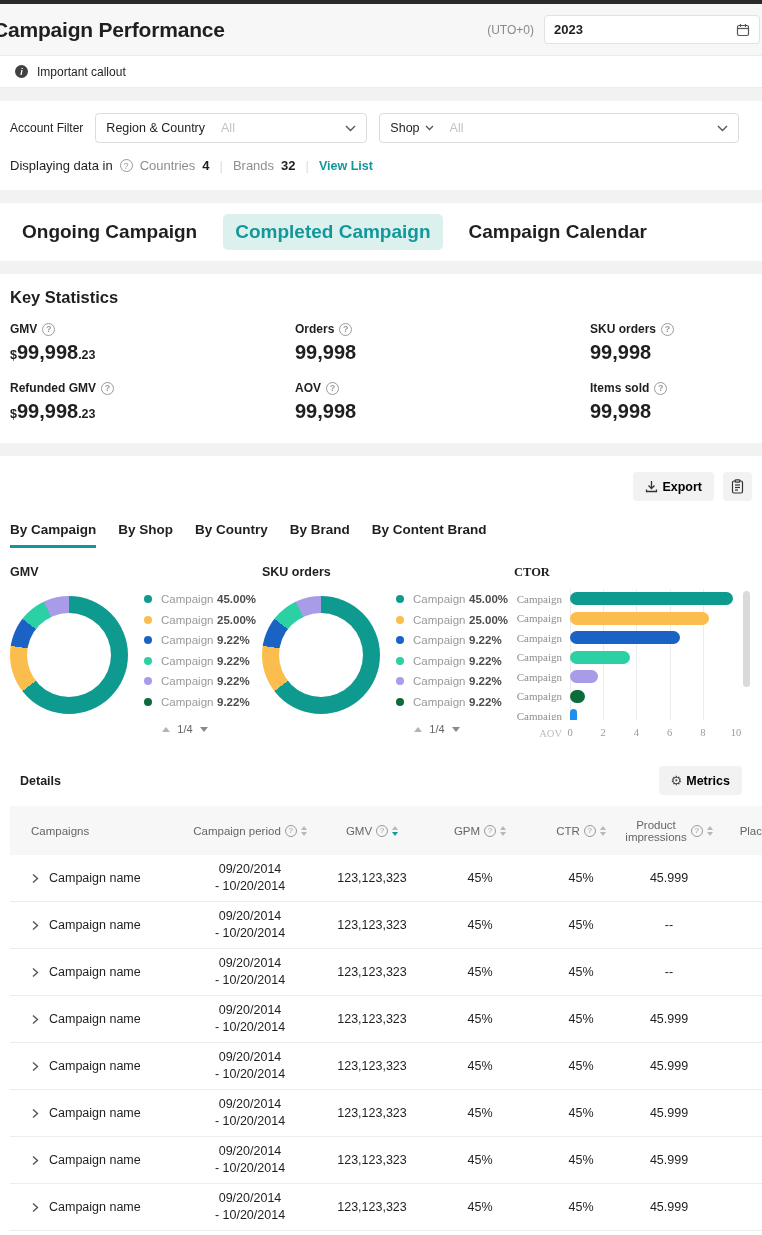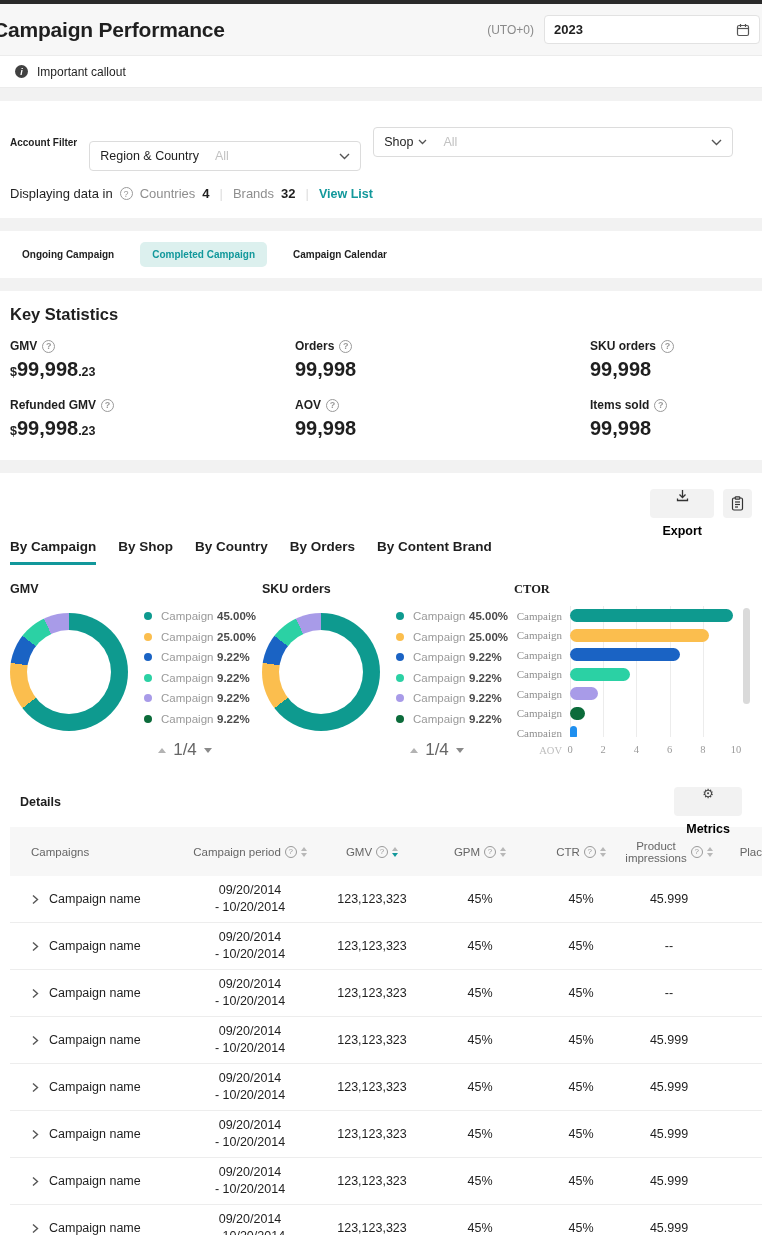--- a/index.html
+++ b/index.html
@@ -22,75 +22,75 @@
   .callout { height:33px; background:#fff; border-top:1px solid #ececec; border-bottom:1px solid #ececec;
     display:flex; align-items:center; gap:9px; padding-left:15px; font-size:12px; }
   .info-icon { width:13px; height:13px; border-radius:50%; background:#414141; color:#fff; font-size:9px;
     font-weight:700; display:flex; align-items:center; justify-content:center; font-style:italic; }
 
   .band { height:13px; background:#f2f2f2; }
 
   
   .filters { background:#fff; padding:12px 10px 0 10px; }
   .filter-row { display:flex; align-items:center; gap:12px; }
-  .filter-label { font-size:10px; white-space:nowrap;font-weight:bold; }
+  .filter-label { font-size:12px; white-space:nowrap; }
   .select { height:30px; border:1px solid #dcdcdc; border-radius:4px; background:#fff; display:flex;
     align-items:center; padding:0 10px; font-size:12.5px; cursor:pointer; }
   .select .sel-label { font-weight:400; white-space:nowrap; }
   .select .sel-ph { color:#c2c2c2; margin-left:16px; }
   .select .chev-end { margin-left:auto; display:flex; }
-  .region-select { width:272px;margin-top:28px; }
+  .region-select { width:272px; }
   .shop-select { width:360px; }
   .shop-select .mini-chev { margin-left:5px; display:flex; }
   .display-info { display:flex; align-items:center; gap:7px; margin-top:15px; padding-bottom:17px; font-size:13px; }
   .display-info .gray { color:#8e8e8e;text-align:center; }
   .display-info .sep { color:#ddd; margin:0 3px; }
   .display-info .bold { font-weight:600; }
   .view-list { font-weight:600; font-size:12.5px; cursor:pointer; }
   .q-icon { width:13px; height:13px; border-radius:50%; border:1px solid #9a9a9a; color:#9a9a9a; font-size:9px;
     display:inline-flex; align-items:center; justify-content:center; flex:none; }
 
   
   .main-tabs { background:#fff; padding:11px 10px; display:flex; align-items:center; gap:14px; }
-  .pill-tab { font-size:10px; font-weight:600; padding:7px 12px; border-radius:5px; cursor:pointer; white-space:nowrap;text-align:right; }
+  .pill-tab { font-size:19px; font-weight:600; padding:7px 12px; border-radius:5px; cursor:pointer; white-space:nowrap;text-align:right; }
   .pill-tab.active { background:var(--accent-light); color:var(--accent); }
 
   
   .keystats { background:#fff; padding:14px 10px 20px 10px; }
   .keystats h2 { font-size:16.5px; font-weight:700; margin-bottom:15px; }
   .stats-grid { display:grid; grid-template-columns:285px 295px auto; row-gap:17px; }
   .stat .stat-label { display:flex; align-items:center; gap:5px; font-size:12px; font-weight:600; }
   .stat .stat-value { margin-top:5px; font-size:20px; font-weight:700; }
   .stat .cur, .stat .dec { font-size:12.5px; font-weight:700; }
 
   
   .comparison { background:#fff; padding:16px 10px 0 10px; }
   .cmp-header { display:flex; align-items:center; }
   .cmp-header h2 { font-size:16.5px; font-weight:700; }
   .cmp-actions { margin-left:auto; display:flex; gap:9px; }
-  .btn { height:29px; background:#f2f2f2; border-radius:4px; display:flex; align-items:center; gap:22px;
-    padding:0 12px; font-size:12.5px; font-weight:600; cursor:pointer; border:none;flex-direction:column; }
+  .btn { height:29px; background:#f2f2f2; border-radius:4px; display:flex; align-items:center; gap:4px;
+    padding:0 12px; font-size:12.5px; font-weight:600; cursor:pointer; border:none; }
   .icon-btn { width:29px; padding:0; justify-content:center; }
   .sub-tabs { display:flex; gap:22px; margin-top:21px; }
   .sub-tab { font-size:13.5px; font-weight:600; padding-bottom:8px; cursor:pointer; border-bottom:3px solid transparent; }
   .sub-tab.active { border-bottom-color:var(--accent); }
 
   .charts-row { display:flex; margin-top:17px; }
   .donut-block { width:252px; flex:none; }
   .chart-title { font-size:12.5px; font-weight:700; margin-bottom:9px; }
   .donut-wrap { display:flex; }
   .donut { width:118px; height:118px; border-radius:50%; position:relative; margin-top:8px; flex:none; }
   .donut .hole { position:absolute; inset:17px; background:#fff; border-radius:50%; }
   .legend { margin-left:16px; padding-top:1px; flex:1; }
   .legend-item { display:flex; align-items:center; height:20.5px; font-size:11.5px; }
   .legend-dot { width:8px; height:8px; border-radius:50%; margin-right:9px; flex:none; }
   .legend-label { color:#9a9a9a; width:56px; }
   .legend-pct { color:#4a4a4a; font-weight:600; }
   .chart-pager { display:flex; align-items:center; justify-content:center; gap:7px; margin-top:9px;
-    margin-left:120px; width:110px; color:#666; font-size:17px; cursor:pointer; }
+    margin-left:120px; width:110px; color:#666; font-size:11px; cursor:pointer; }
   .tri-up { width:0; height:0; border-left:4px solid transparent; border-right:4px solid transparent; border-bottom:5px solid #b3b3b3; }
   .tri-down { width:0; height:0; border-left:4px solid transparent; border-right:4px solid transparent; border-top:5px solid #8a8a8a; }
 
   .bar-block { flex:1; position:relative; padding-right:16px;font-family:Liberation Serif, serif; }
   .bar-block .chart-title { margin-left:0; }
   .bar-rows { position:relative; max-height:131px; overflow:hidden; }
   .bar-grid { position:absolute; left:56px; right:0; top:0; bottom:0; }
   .bar-grid i { position:absolute; top:0; bottom:0; width:1px; background:#ececec; }
   .bar-row { display:flex; align-items:center; height:19.5px; position:relative; }
   .bar-label { width:48px; flex:none; text-align:right; color:#8e8e8e; font-size:11px; margin-right:8px; }
@@ -283,21 +283,21 @@
               </svg>
           </span>
         </button>
       </div>
     </div>
 
     <div class="sub-tabs" id="sub-tabs">
         <div class="sub-tab active">By Campaign</div>
         <div class="sub-tab">By Shop</div>
         <div class="sub-tab">By Country</div>
-        <div class="sub-tab">By Orders</div>
+        <div class="sub-tab">By Brand</div>
         <div class="sub-tab">By Content Brand</div>
       </div>
 
     <div class="charts-row">
       <div class="donut-block" id="donut-0">
           <div class="chart-title">GMV</div>
           <div class="donut-wrap">
             <div class="donut" style="background: conic-gradient(rgb(14, 154, 143) 0%, rgb(14, 154, 143) 64.5%, rgb(251, 190, 78) 64.5%, rgb(251, 190, 78) 77.5%, rgb(26, 99, 196) 77.5%, rgb(26, 99, 196) 85.5%, rgb(43, 209, 164) 85.5%, rgb(43, 209, 164) 93%, rgb(168, 155, 232) 93%, rgb(168, 155, 232) 100%);">
               <div class="hole"></div>
             </div>

